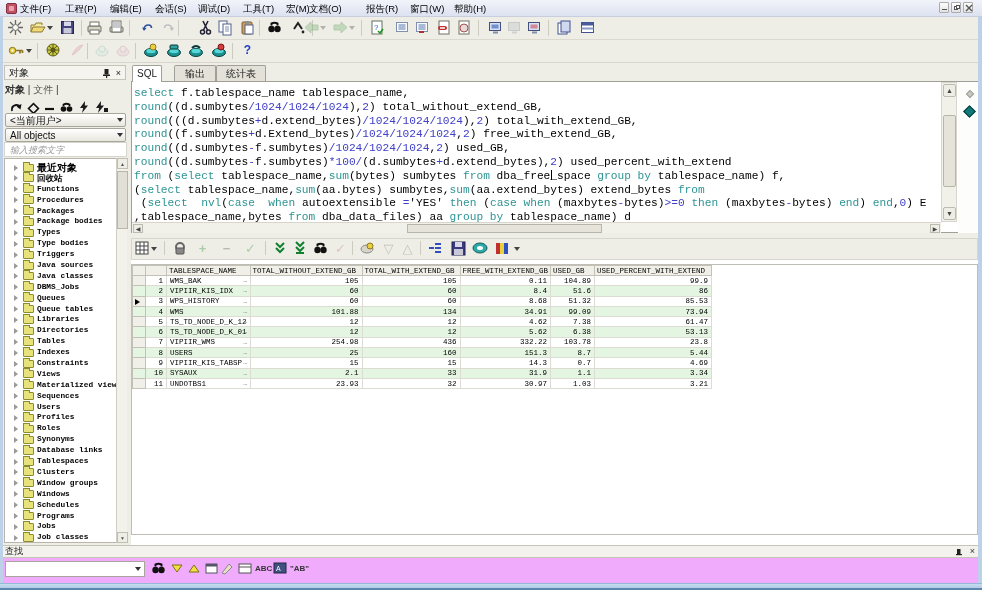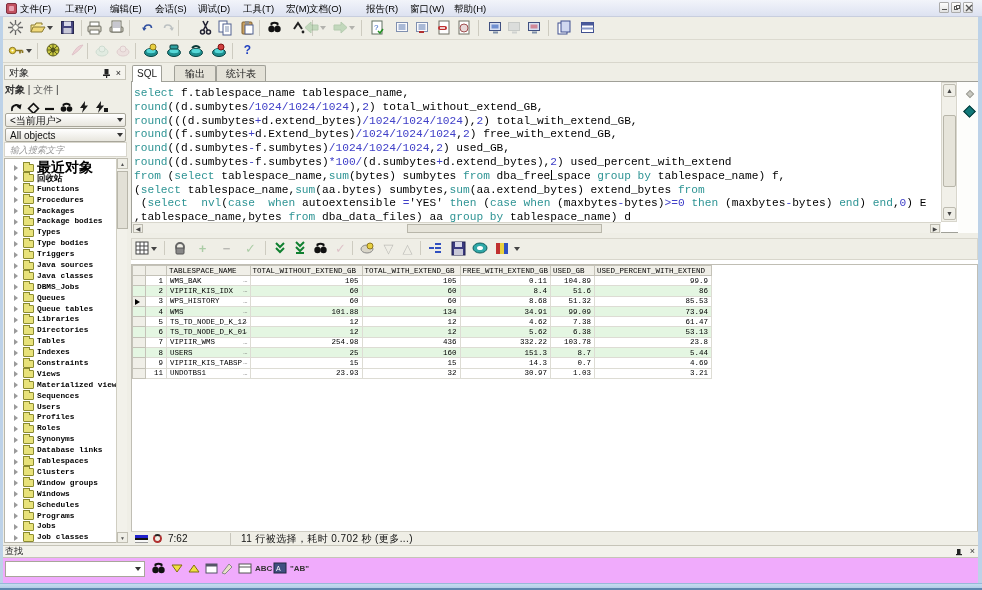--- a/index.html
+++ b/index.html
@@ -387,21 +387,21 @@
           <rect x="11" y="8" width="4" height="4" fill="#1A1A1A"></rect>
         </svg></span>
   </div>
   <div class="combo" style="top:50px">&lt;当前用户&gt;<span class="arr"></span></div>
   <div class="combo" style="top:65px">All objects<span class="arr"></span></div>
   <div id="searchbox">输入搜索文字</div>
   <div id="tree">
       <div class="ti">
         <span class="ar"></span>
         <span class="fo"></span>
-        <span class="tx" style="font-family:Liberation Serif, serif;font-size:14px">最近对象</span>
+        <span class="tx" style="font-family:Liberation Serif, serif;font-size:10px">最近对象</span>
       </div>
 <div class="ti">
         <span class="ar"></span>
         <span class="fo"></span>
         <span class="tx" style="font-family:'Liberation Sans',sans-serif;font-size:8.5px">回收站</span>
       </div>
 <div class="ti">
         <span class="ar"></span>
         <span class="fo"></span>
         <span class="tx">Functions</span>
@@ -782,44 +782,43 @@
 <tr>
             <td class="mk"></td>
             <td class="num">9</td>
             <td class="name">VIPIIR_KIS_TABSP<span class="dots">…</span></td>
             <td class="num">15</td>
             <td class="num">15</td>
             <td class="num">14.3</td>
             <td class="num">0.7</td>
             <td class="num">4.69</td>
           </tr>
+<tr class="g">
+            <td class="mk"></td>
+            <td class="num">10</td>
+            <td class="name">SYSAUX<span class="dots">…</span></td>
+            <td class="num">2.1</td>
+            <td class="num">33</td>
+            <td class="num">31.9</td>
+            <td class="num">1.1</td>
+            <td class="num">3.34</td>
+          </tr>
 <tr>
             <td class="mk"></td>
             <td class="num">11</td>
             <td class="name">UNDOTBS1<span class="dots">…</span></td>
             <td class="num">23.93</td>
             <td class="num">32</td>
             <td class="num">30.97</td>
             <td class="num">1.03</td>
             <td class="num">3.21</td>
           </tr>
 </tbody>
       </table>
     </div>
-  <div id="statusbar">
-    <div class="flag">
-        <div class="f1"></div>
-        <div class="f2"></div>
-        <div class="f3"></div>
-      </div>
-    <div class="rot"></div>
-    <span style="position:absolute;left:37px;top:0">7:62</span>
-    <span style="position:absolute;left:110px;top:0;letter-spacing:0.4px">11 行被选择，耗时 0.702 秒 (更多...)</span>
-    <span style="position:absolute;left:99px;top:1px;height:12px;border-left:1px solid #C8C6BC"></span>
-  </div>
 </div>
 <div id="findhead" class="abs">查找<span style="position:absolute;right:18px;top:2px"><svg width="8" height="9">
         <rect x="2" y="1" width="3.5" height="5" fill="#222"></rect>
         <rect x="1" y="6" width="6" height="1.2" fill="#222"></rect>
       </svg></span><span style="position:absolute;right:6px;top:0;font-size:9px;color:#333">×</span></div>
 <div id="findrow" class="abs">
   <div id="findcombo">
       <span style="position:absolute;right:3px;top:5px;width:0;height:0;border-left:3.5px solid transparent;border-right:3.5px solid transparent;border-top:4px solid #333"></span>
     </div>
   <div class="ic" style="left:150px;top:2px">

